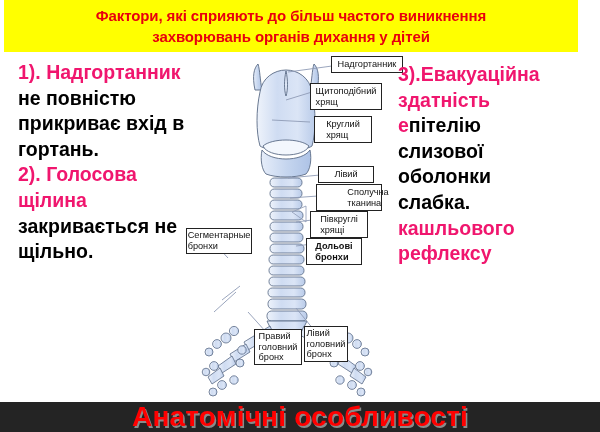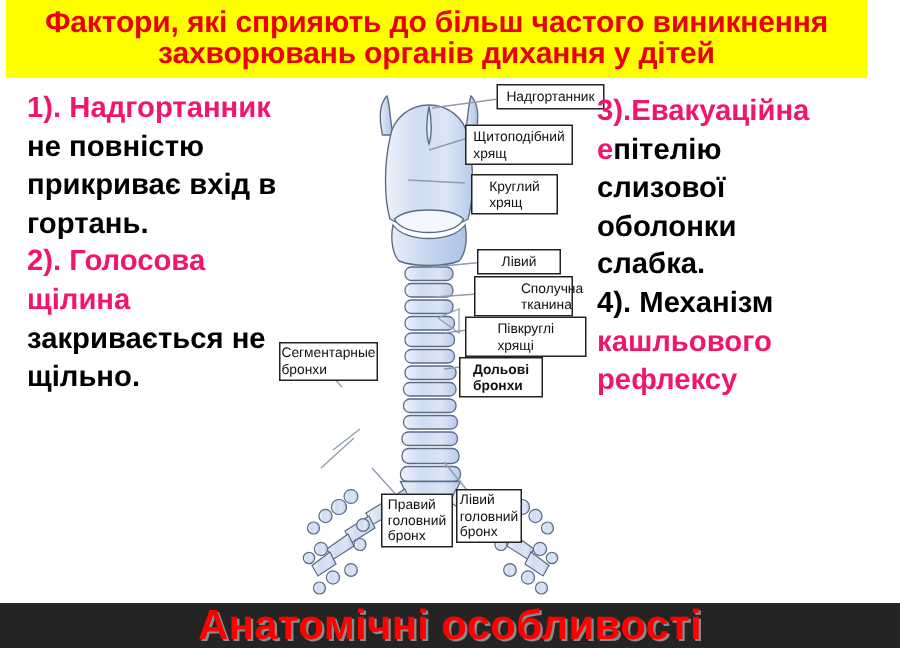--- a/index.html
+++ b/index.html
@@ -15,21 +15,21 @@
   
   .header-band{
     position:absolute;left:4px;top:0px;width:574px;height:52px;
     background:#ffff00;
     display:flex;flex-direction:column;align-items:center;justify-content:center;
     text-align:center;
   }
   .header-line{
     color:#e8000d;
     font-weight:bold;
-    font-size:20px;
+    font-size:15px;
     line-height:21px;
     letter-spacing:-0.1px;
     white-space:nowrap;
   }
 
   
   .txt-col{position:absolute;font-weight:bold;}
   .txt-left{left:18px;top:60px;width:200px;}
   .txt-right{left:398px;top:62px;width:196px;}
   .txt-line{
@@ -198,21 +198,21 @@
   </svg>
 
   <div class="lbl" style="left:331px;top:56px;width:72px;height:17px;">Надгортанник</div>
   <div class="lbl" style="left:310px;top:83px;width:72px;height:27px;">Щитоподібний
 хрящ</div>
   <div class="lbl" style="left:314px;top:116px;width:58px;height:27px;">Круглий
 хрящ</div>
   <div class="lbl" style="left:318px;top:166px;width:56px;height:17px;">Лівий</div>
   <div class="lbl" style="left:316px;top:184px;width:66px;height:27px;padding-left:41px;">Сполучна
 тканина</div>
-  <div class="lbl" style="left:310px;top:211px;width:81px;height:27px;">Півкруглі
+  <div class="lbl" style="left:310px;top:211px;width:58px;height:27px;">Півкруглі
 хрящі</div>
   <div class="lbl" style="left:306px;top:238px;width:56px;height:27px;font-weight:bold;">Дольові
 бронхи</div>
   <div class="lbl" style="left:186px;top:228px;width:66px;height:26px;">Сегментарные
 бронхи</div>
   <div class="lbl" style="left:254px;top:329px;width:48px;height:36px;">Правий
 головний
 бронх</div>
   <div class="lbl" style="left:304px;top:326px;width:44px;height:36px;">Лівий
 головний
@@ -224,25 +224,25 @@
     <div class="txt-line blk">прикриває вхід в</div>
     <div class="txt-line blk">гортань.</div>
     <div class="txt-line pink">2). Голосова</div>
     <div class="txt-line pink">щілина</div>
     <div class="txt-line blk">закривається не</div>
     <div class="txt-line blk">щільно.</div>
   </div>
 
   <div class="txt-col txt-right">
     <div class="txt-line pink">3).Евакуаційна</div>
+    <div class="txt-line pink">здатність</div>
     <div class="txt-line"><span class="pink">е</span><span class="blk">пітелію</span></div>
     <div class="txt-line blk">слизової</div>
     <div class="txt-line blk">оболонки</div>
     <div class="txt-line blk">слабка.</div>
-    <div class="txt-line blk">4). Механізм</div>
     <div class="txt-line pink">кашльового</div>
     <div class="txt-line pink">рефлексу</div>
   </div>
 
   <div class="footer-band">
     <div class="footer-text">Анатомічні особливості</div>
   </div>
 
 </div>
 

